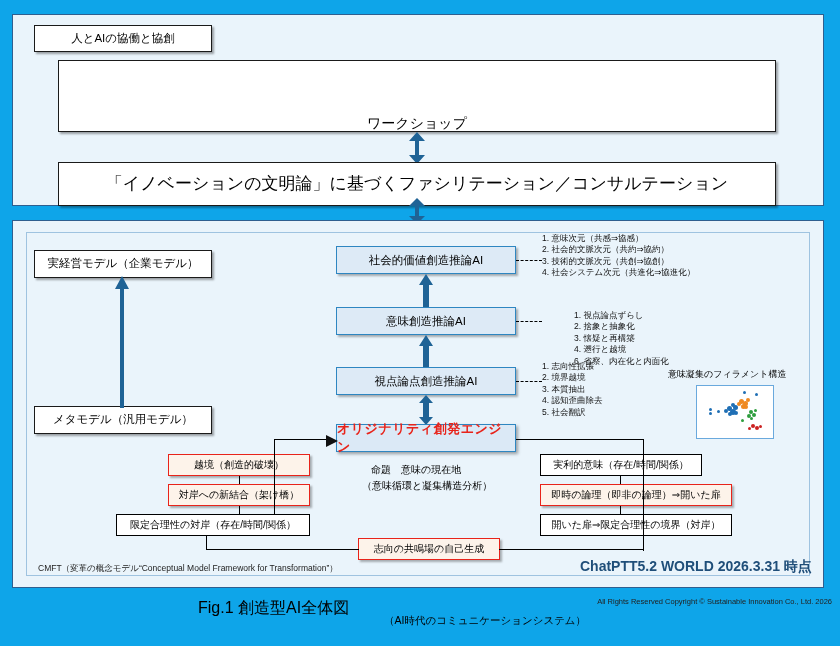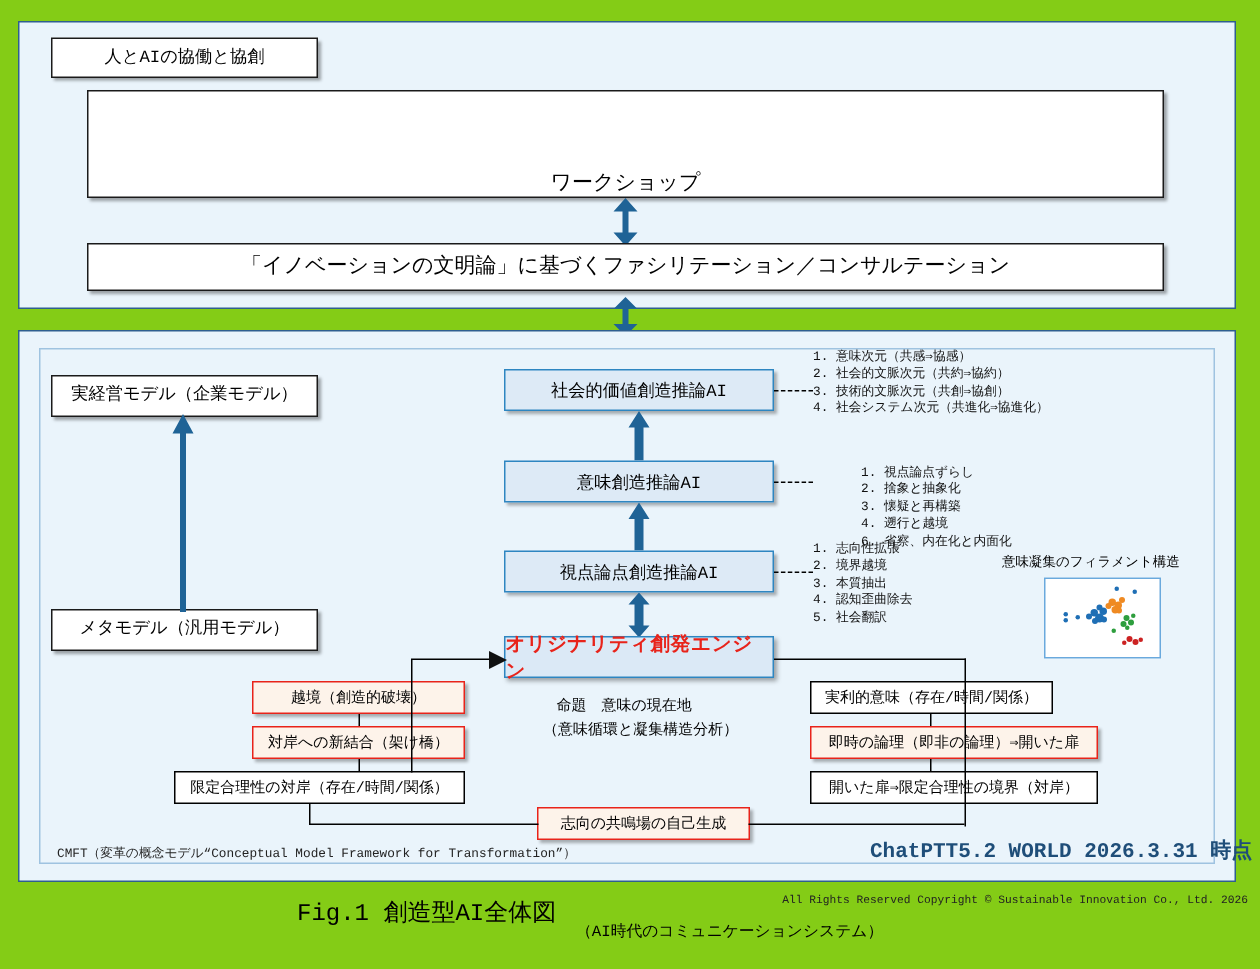--- a/index.html
+++ b/index.html
@@ -5,23 +5,22 @@
   html,body{margin:0;padding:0;background:#ffffff;}
   body{
     font-family:"Liberation Sans","DejaVu Sans",sans-serif;
     color:#000;
     -webkit-font-smoothing:antialiased;
   }
   #page{
     position:relative;
     width:840px;
     height:646px;
-    background:#84cc16;
+    background:#0ea5e9;
     overflow:hidden;
-    font-family:Liberation Mono, monospace;
   }
 
   
   .abs{position:absolute;box-sizing:border-box;}
 
   
   .panel{
     background:#eaf4fb;
     border:1px solid #2f5f8f;
   }
@@ -133,21 +132,21 @@
   <div class="abs wbox" style="left:58px;top:60px;width:718px;height:72px;font-size:14px;align-items:flex-end;">
     <span>ワークショップ</span>
   </div>
 
   <div class="abs" style="left:408px;top:132px;width:18px;height:32px;">
     <svg width="18" height="32" viewBox="0 0 18 32">
       <polygon points="9,0 17,9 11,9 11,23 17,23 9,32 1,23 7,23 7,9 1,9" fill="#1f6396"></polygon>
     </svg>
   </div>
 
-  <div class="abs wbox" style="left:58px;top:162px;width:718px;height:32px;font-size:14px;">
+  <div class="abs wbox" style="left:58px;top:162px;width:718px;height:44px;font-size:17px;">
     <span>「イノベーションの文明論」に基づくファシリテーション／コンサルテーション</span>
   </div>
 
   <div class="abs" style="left:408px;top:198px;width:18px;height:26px;">
     <svg width="18" height="26" viewBox="0 0 18 26">
       <polygon points="9,0 17,8 11,8 11,18 17,18 9,26 1,18 7,18 7,8 1,8" fill="#1f6396"></polygon>
     </svg>
   </div>
 
   <div class="abs panel" style="left:12px;top:220px;width:812px;height:368px;"></div>

